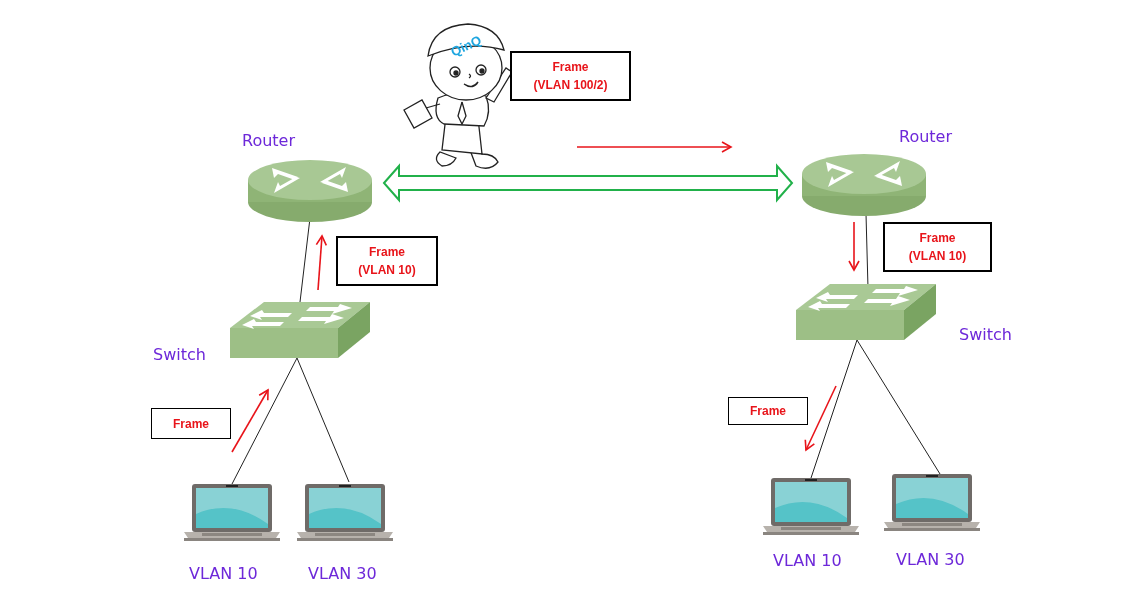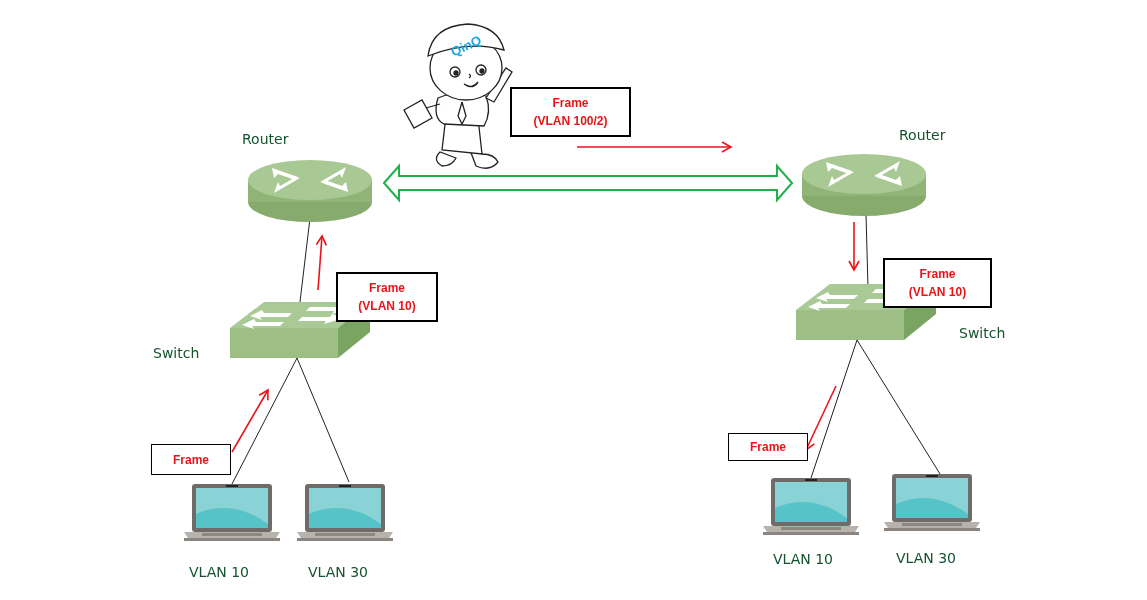--- a/index.html
+++ b/index.html
@@ -1,22 +1,22 @@
 <!DOCTYPE html>
 <html><head>
 <meta charset="utf-8">
 <style>
   html, body { margin: 0; padding: 0; background: #ffffff; }
   body { width: 1147px; height: 600px; position: relative; overflow: hidden;
          font-family: "DejaVu Sans", sans-serif; }
   #diagram { position: absolute; left: 0; top: 0; }
-  .lbl { position: absolute; font-family: "DejaVu Sans", sans-serif; font-size: 14px; color: #14532d; white-space: nowrap; }
+  .lbl { position: absolute; font-family: "DejaVu Sans", sans-serif; font-size: 16px; color: #6d28d9; white-space: nowrap; }
   .box { position: absolute; border: 2px solid #000; background: #fff; color: #e8141a;
          font-family: "Liberation Sans", sans-serif; font-weight: bold; font-size: 12px;
-         display: flex; flex-direction: column; align-items: center; justify-content: center; text-align: center; line-height: 18px; box-sizing: border-box; margin-top: 36px; }
+         display: flex; flex-direction: column; align-items: center; justify-content: center; text-align: center; line-height: 18px; box-sizing: border-box; }
   .box.thin { border-width: 1px; }
 </style>
 </head>
 <body>
 
 <svg id="diagram" width="1147" height="600" viewBox="0 0 1147 600" xmlns="http://www.w3.org/2000/svg">
   <defs>
     <marker id="redHead" markerWidth="12" markerHeight="12" refX="10" refY="6" orient="auto" markerUnits="userSpaceOnUse">
       <path d="M1,1 L10,6 L1,11" fill="none" stroke="#e8141a" stroke-width="1.6"></path>
     </marker>

